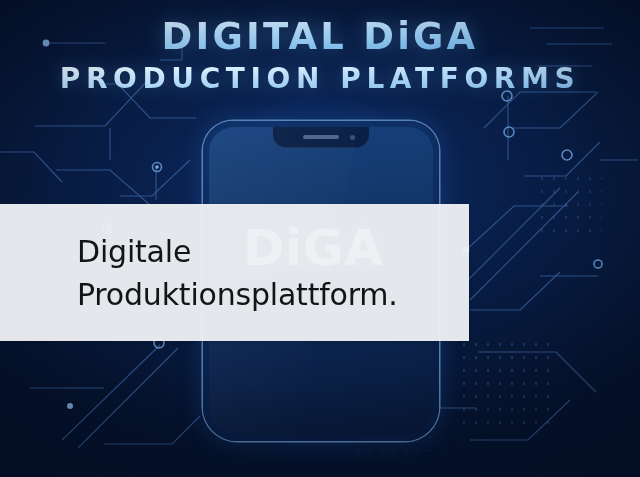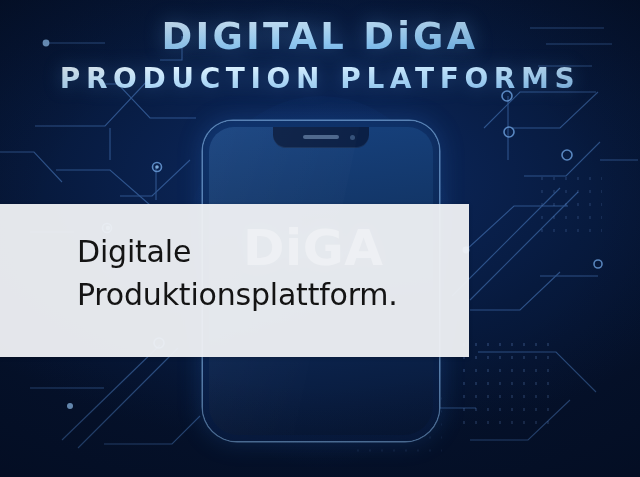--- a/index.html
+++ b/index.html
@@ -167,21 +167,21 @@
     letter-spacing: 0.5px;
     color: rgba(255,255,255,0.88);
     user-select: none;
     text-shadow: 0 0 14px rgba(255,255,255,0.18);
   }
 
   
   .panel {
     position: absolute;
     left: 0; top: 204px;
-    width: 469px; height: 153px;
+    width: 469px; height: 137px;
     background: rgba(238,240,243,0.955);
     box-shadow: 0 1px 4px rgba(0,0,0,0.18);
   }
   .panel-text {
     position: absolute;
     left: 77px; top: 27px;
     width: 390px;
     font-family: "DejaVu Sans", sans-serif;
     font-size: 30px;
     font-weight: 400;

